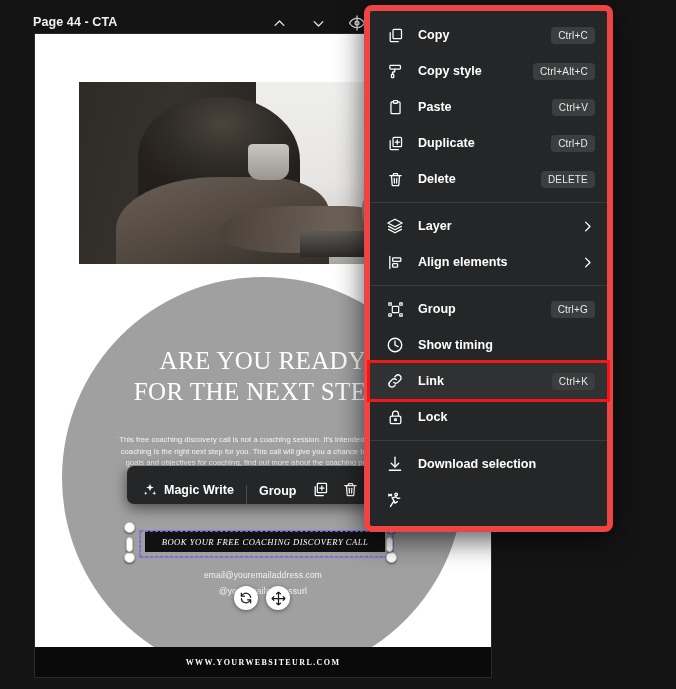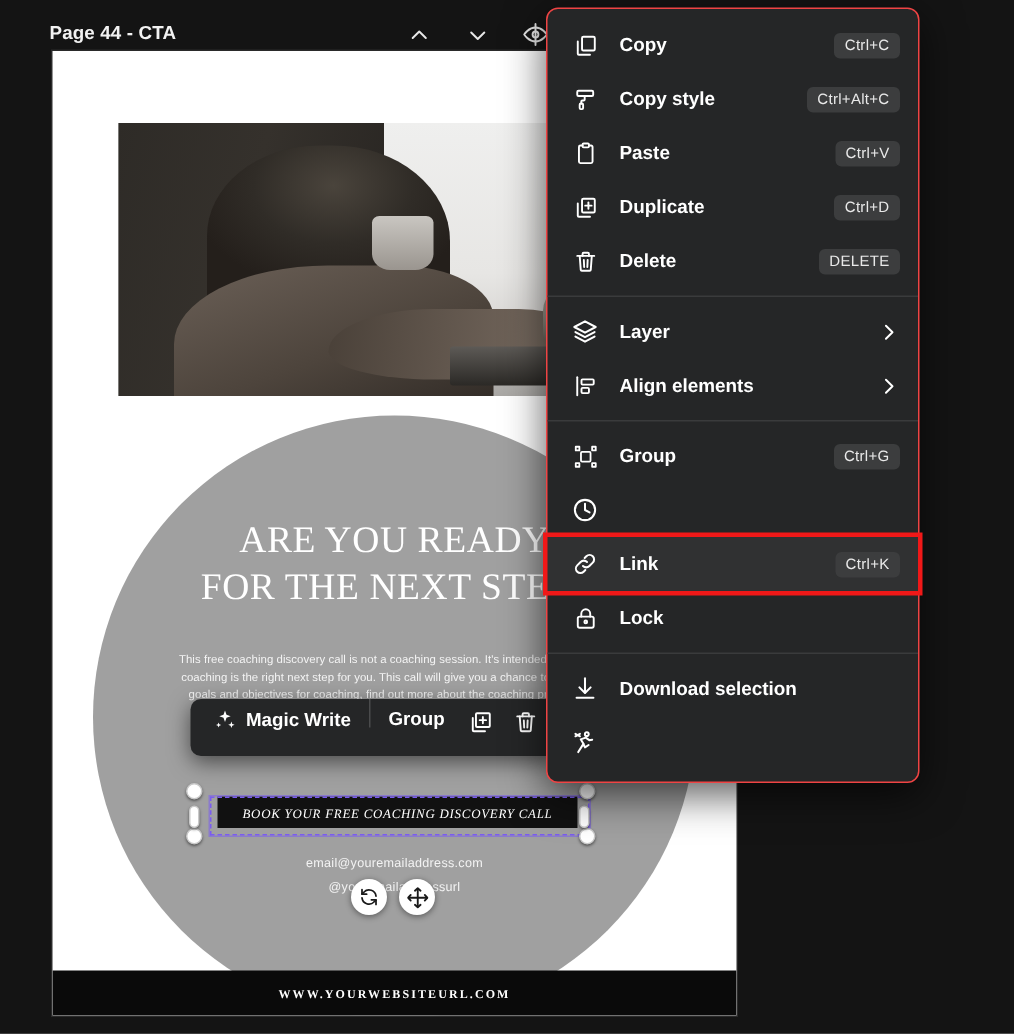--- a/index.html
+++ b/index.html
@@ -150,41 +150,41 @@
     background: #ffffff; display: flex; align-items: center; justify-content: center;
     box-shadow: 0 1px 4px rgba(0,0,0,.45); cursor: pointer;
   }
   .handle-rotate { left: 234px; top: 586px; }
   .handle-move   { left: 266px; top: 586px; }
 
   
   .float-toolbar {
     position: absolute; left: 127px; top: 466px; height: 38px;
     background: #252627; border-radius: 7px;
-    display: flex; align-items: flex-start; padding: 0 6px;
+    display: flex; align-items: flex-end; padding: 0 6px;
     box-shadow: 0 4px 14px rgba(0,0,0,.55);
   }
   .ft-btn {
     display: flex; align-items: center; gap: 6px;
     color: #ffffff; font-size: 12.5px; font-weight: bold;
     padding: 6px 9px; border-radius: 5px; cursor: pointer; white-space: nowrap;
   }
   .ft-divider { width: 1px; height: 19px; background: #4a4b4c; margin: 0 3px; }
   .ft-icon-btn {
     width: 30px; height: 30px; display: flex; align-items: center; justify-content: center;
     border-radius: 5px; cursor: pointer;
   }
 
   
   .context-menu {
     position: absolute; left: 364px; top: 5px; width: 249px;
     background: #252627; border-radius: 8px;
     box-shadow: 0 8px 28px rgba(0,0,0,.65);
     padding: 6px 0 8px 0;
-    border: 1px solid #ef4444;
+    border: 6px solid #ef4444;
   }
   .cm-item {
     position: relative; display: flex; align-items: center;
     height: 36px; padding: 0 12px 0 14px; cursor: pointer;
   }
   .cm-ico {
     width: 22px; height: 22px; margin-right: 12px; flex: 0 0 22px;
     display: flex; align-items: center; justify-content: center;
   }
   .cm-label { color: #ffffff; font-size: 12.6px; font-weight: bold; flex: 1; white-space: nowrap; }
@@ -437,20 +437,21 @@
       <span class="cm-shortcut">Ctrl+G</span>
     </div>
 
     <div class="cm-item">
       <span class="cm-ico">
         <svg width="18" height="18" viewBox="0 0 24 24" fill="none" stroke="#ffffff" stroke-width="1.8" stroke-linecap="round" stroke-linejoin="round">
           <circle cx="12" cy="12" r="9"></circle>
             <polyline points="12,6.5 12,12 16,14.2"></polyline>
         </svg>
       </span>
+      <span class="cm-label">Show timing</span>
     </div>
 
     <div class="cm-item highlighted">
       <span class="cm-ico">
         <svg width="18" height="18" viewBox="0 0 24 24" fill="none" stroke="#ffffff" stroke-width="1.8" stroke-linecap="round" stroke-linejoin="round">
           <path d="M10.2 13.8a4 4 0 0 0 5.7 0l3-3a4 4 0 0 0-5.7-5.7l-1.5 1.5"></path>
           <path d="M13.8 10.2a4 4 0 0 0-5.7 0l-3 3a4 4 0 0 0 5.7 5.7l1.5-1.5"></path>
         </svg>
       </span>
       <span class="cm-label">Link</span>

